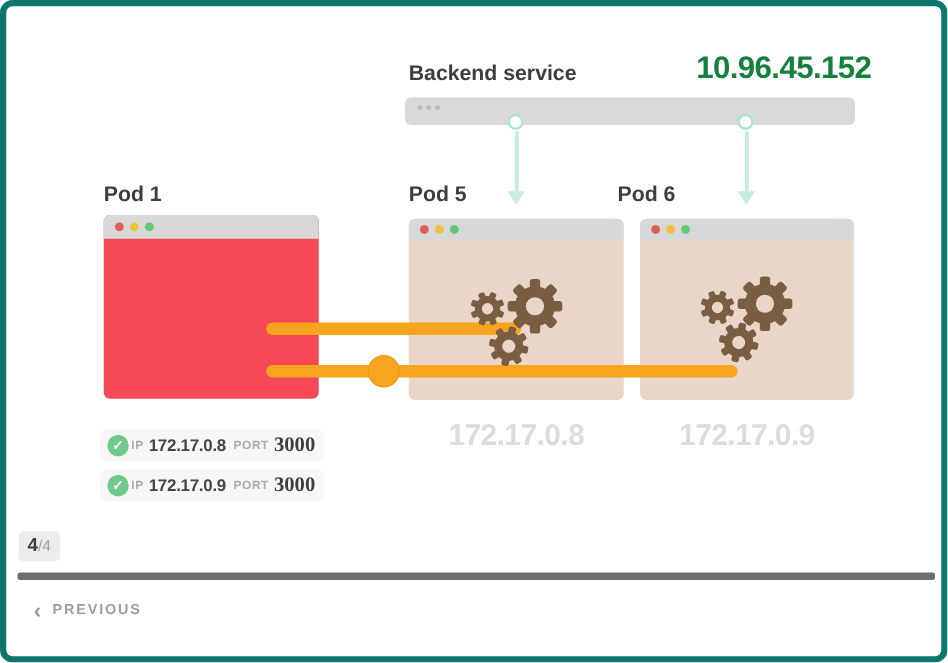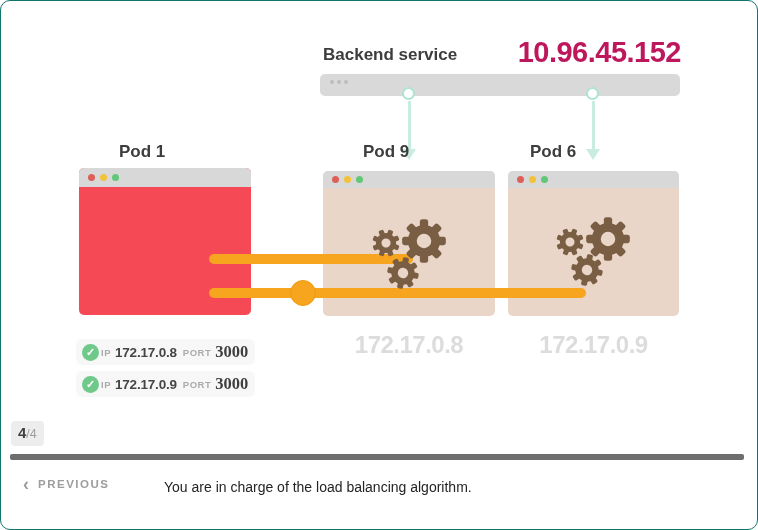--- a/index.html
+++ b/index.html
@@ -1,24 +1,24 @@
 <!DOCTYPE html>
 <html><head>
 <meta charset="utf-8">
 <style>
   html,body{margin:0;padding:0;background:#fff;}
   .stage{
     position:relative;width:758px;height:530px;box-sizing:border-box;
-    background:#ffffff;border:1px solid #0f766e;border-radius:10px;overflow:hidden;
+    background:#ffffff;border:5px solid #0f766e;border-radius:10px;overflow:hidden;
     font-family:"Liberation Sans", sans-serif;
   }
   
   .backend-title{position:absolute;left:322px;top:44px;font-size:17px;font-weight:700;color:#3d3d3d;}
-  .service-ip{position:absolute;right:76px;top:35px;font-size:29px;font-weight:700;color:#be185d;letter-spacing:-0.5px;}
-  .pod-label{position:absolute;top:141px;font-size:17px;font-weight:700;color:#3d3d3d;margin-left:40px;}
+  .service-ip{position:absolute;right:56px;top:35px;font-size:25px;font-weight:700;color:#15803d;letter-spacing:-0.5px;}
+  .pod-label{position:absolute;top:141px;font-size:17px;font-weight:700;color:#3d3d3d;}
   
   .service-bar{position:absolute;left:319px;top:73px;width:360px;height:22px;background:#d9d9d9;border-radius:5px;}
   .bar-dots{position:absolute;left:10px;top:6px;display:flex;gap:3px;}
   .bar-dots i{width:4px;height:4px;border-radius:2px;background:#bdbdbd;}
   
   .connector{position:absolute;top:86px;width:14px;height:86px;}
   .conn-circle{position:absolute;left:0;top:0;width:9px;height:9px;background:#fff;border:2.5px solid #aee4d4;border-radius:50%;}
   .conn-line{position:absolute;left:5.5px;top:14px;width:3px;height:48px;background:#c9ece2;}
   .conn-arrow{position:absolute;left:0;top:62px;width:0;height:0;border-left:7px solid transparent;border-right:7px solid transparent;border-top:11px solid #c9ece2;}
   
@@ -101,21 +101,21 @@
     <span class="conn-line"></span>
     <span class="conn-arrow"></span>
   </div>
   <div class="connector" style="left:585px">
     <span class="conn-circle"></span>
     <span class="conn-line"></span>
     <span class="conn-arrow"></span>
   </div>
 
   <div class="pod-label" style="left:78px">Pod 1</div>
-  <div class="pod-label" style="left:322px">Pod 9</div>
+  <div class="pod-label" style="left:322px">Pod 5</div>
   <div class="pod-label" style="left:489px">Pod 6</div>
 
   <div class="window pod1-win">
     <div class="titlebar">
       <span class="dot red"></span>
       <span class="dot yellow"></span>
       <span class="dot green"></span>
     </div>
   </div>
 
@@ -170,15 +170,14 @@
 
   <div class="pager-badge">
     <span class="pager-current">4</span><span class="pager-total">/4</span>
   </div>
   <div class="progress-bar"></div>
 
   <button class="prev-btn">
     <span class="prev-chevron">‹</span>
     <span class="prev-label">PREVIOUS</span>
   </button>
-  <div class="footer-caption">You are in charge of the load balancing algorithm.</div>
 
 </div>
 
 </body></html>

